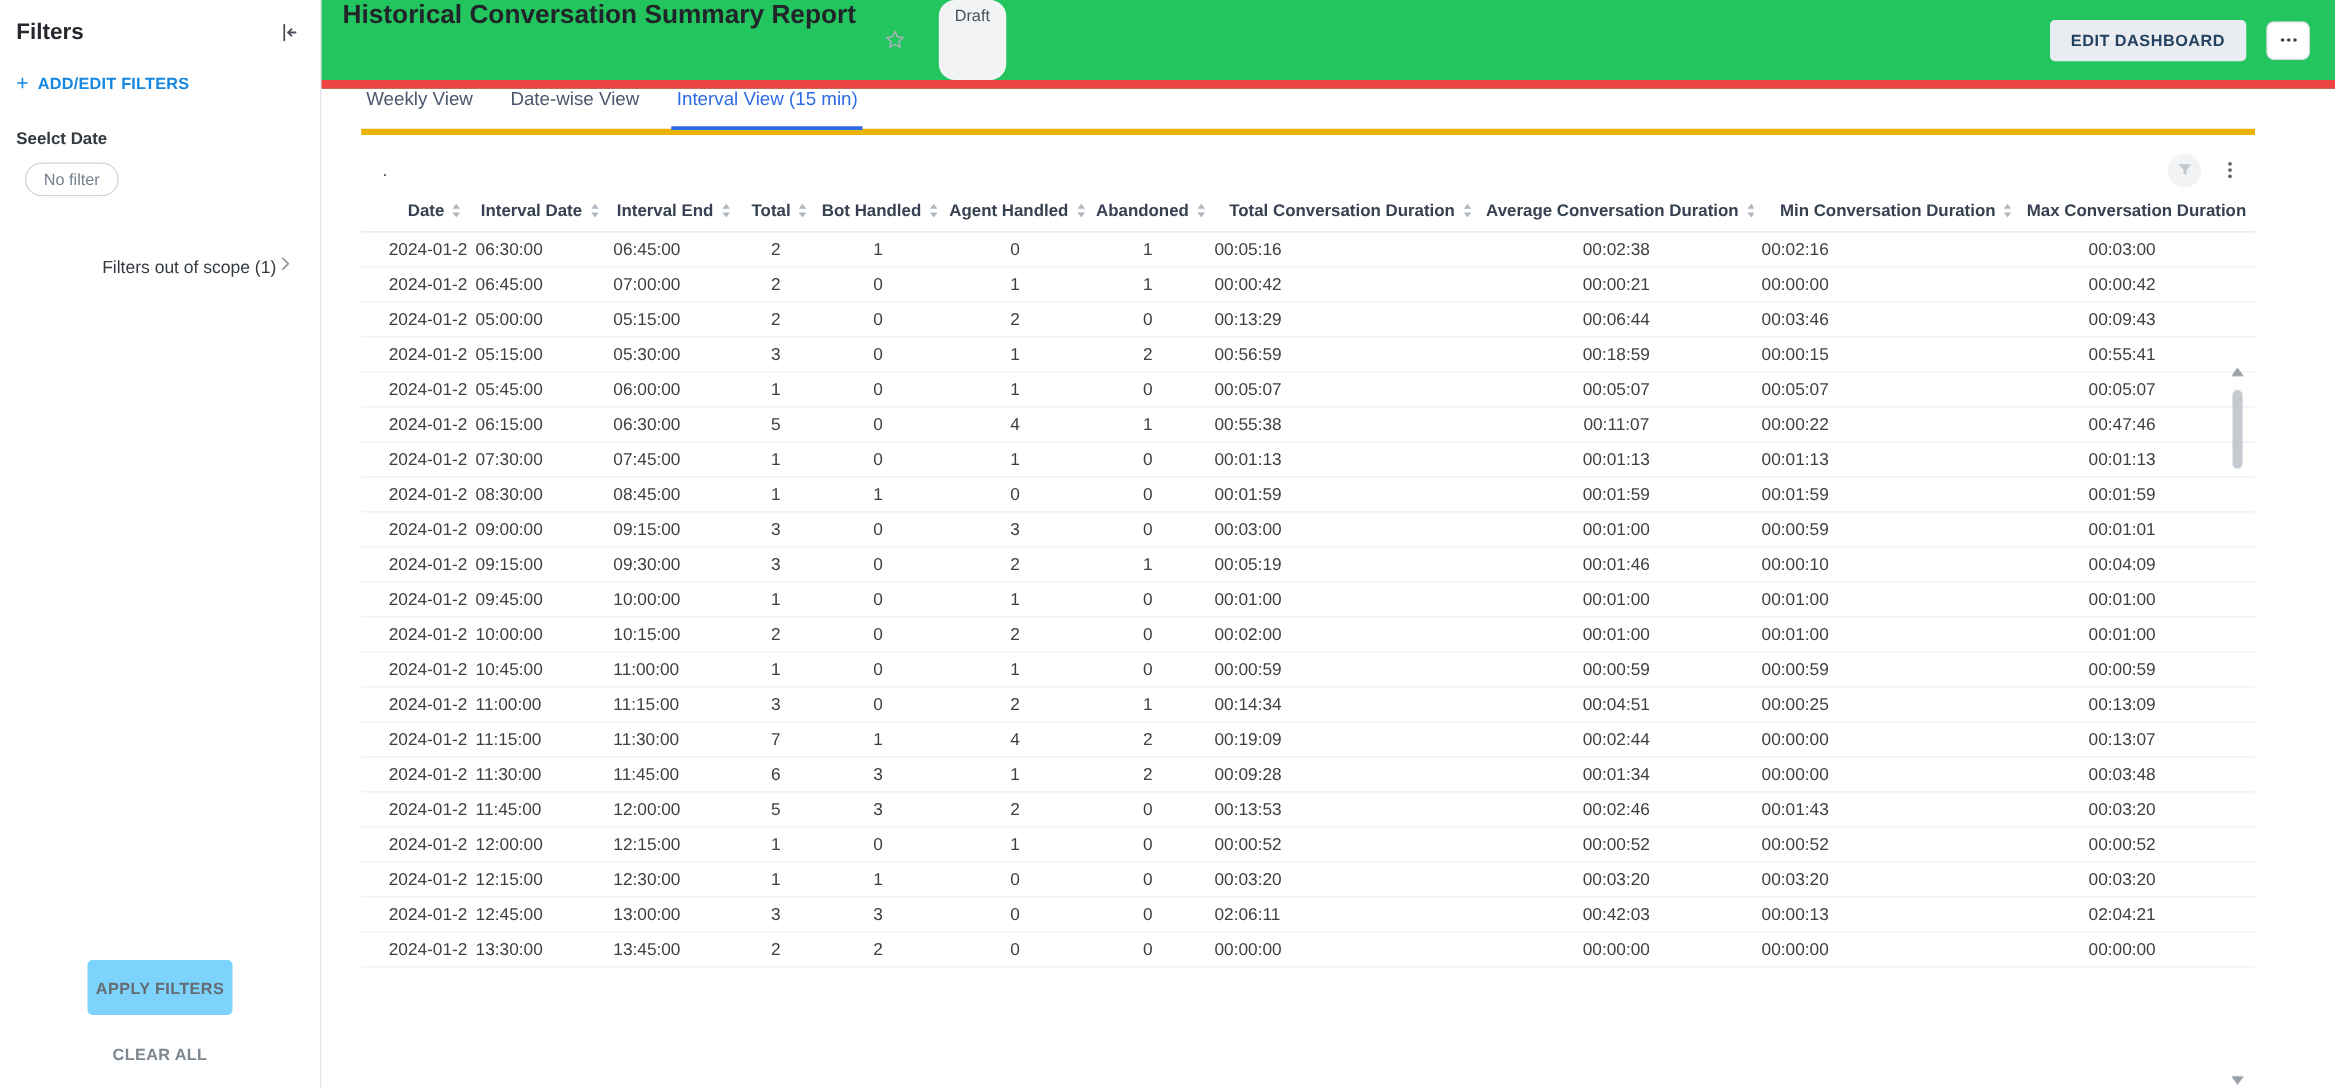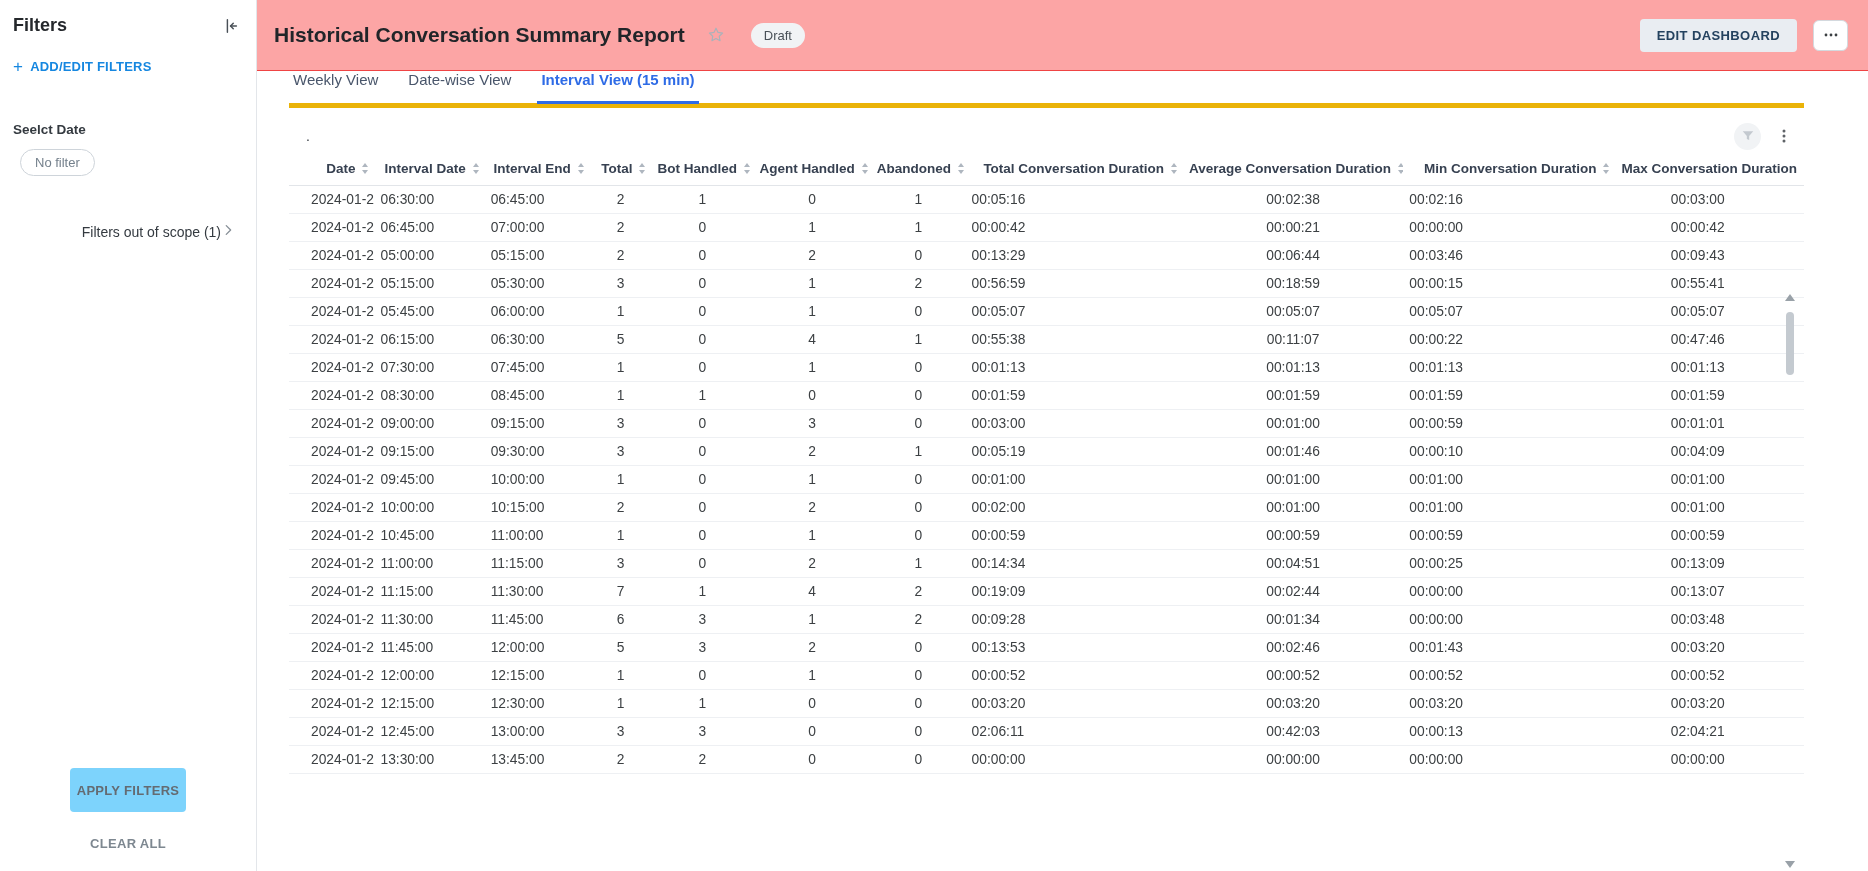--- a/index.html
+++ b/index.html
@@ -6,41 +6,41 @@
   html,body{width:1868px;height:871px;overflow:hidden}
   body{font-family:"Liberation Sans",sans-serif;background:#fff;display:flex;color:#343a40}
 
   
   aside{flex:0 0 257px;width:257px;height:100%;background:#fff;border-right:1px solid #e3e6ea;position:relative;padding:15px 16px 0 13px}
   .sb-head{display:flex;justify-content:space-between;align-items:center}
   .sb-title{font-size:18px;font-weight:700;color:#25282c}
   .collapse{cursor:pointer;display:flex;align-items:center}
   .addedit{display:flex;align-items:center;gap:7px;color:var(--link,#1687e0);font-size:13px;font-weight:700;margin-top:22px;letter-spacing:.2px;cursor:pointer}
   .plus{font-size:17px;font-weight:400;line-height:1}
-  .sb-label{margin-top:47px;font-size:13.5px;font-weight:700;color:#343a40}
+  .sb-label{margin-top:28px;font-size:13.5px;font-weight:700;color:#343a40}
   .chip{display:inline-block;margin-top:12px;margin-left:7px;padding:5px 14px;border:1px solid #ced4da;border-radius:15px;font-size:13px;color:#74808c;cursor:pointer}
   .scope-row{margin-top:47px;display:flex;justify-content:flex-end;align-items:center;font-size:14px;color:#343a40;padding-right:5px;cursor:pointer}
   .apply{position:absolute;left:50%;transform:translateX(-50%);bottom:59px;width:116px;height:44px;background:#7dd3fc;border:none;border-radius:4px;font-family:"Liberation Sans",sans-serif;font-size:13px;font-weight:700;color:#646b72;letter-spacing:.3px;cursor:pointer}
   .clearall{position:absolute;left:50%;transform:translateX(-50%);bottom:20px;background:none;border:none;font-family:"Liberation Sans",sans-serif;font-size:13px;font-weight:700;color:#7d8790;letter-spacing:.3px;cursor:pointer}
 
   
   main{flex:1;min-width:0;height:100%;display:flex;flex-direction:column;background:#fff}
-  .topbar{flex:0 0 71px;height:71px;display:flex;align-items:center;padding:0 20px 0 17px;border-bottom:1px solid #ef4444;background:#fca5a5}
+  .topbar{flex:0 0 71px;height:71px;display:flex;padding:0 20px 0 17px;border-bottom:7px solid #ef4444;background:#22c55e}
   .title{font-size:21px;font-weight:700;color:#212529;white-space:nowrap}
   .star{margin-left:22px;display:flex;align-items:center;cursor:pointer}
   .badge{margin-left:26px;background:#f1f3f5;border-radius:13px;padding:5px 13px;font-size:13px;color:#495057}
   .topbar-right{margin-left:auto;display:flex;align-items:center;gap:16px}
   .editbtn{background:#e9edf2;color:#24425f;border:none;border-radius:4px;padding:9px 17px;font-family:"Liberation Sans",sans-serif;font-size:13px;font-weight:700;letter-spacing:.4px;cursor:pointer;white-space:nowrap}
   .morebtn{width:35px;height:31px;border:1px solid #d4d9de;border-radius:6px;background:#fff;display:flex;align-items:center;justify-content:center;cursor:pointer}
 
   .content{flex:1;padding:0 64px 0 32px;position:relative;min-height:0}
   .desc{margin-top:39px;font-size:15px;font-weight:700;color:#343a40}
   .tabbar{display:flex;gap:22px;border-bottom:5px solid #eab308}
   .tab{padding:0 4px 13px;font-size:15px;color:#49566b;cursor:pointer;margin-bottom:-1px;border-bottom:3px solid transparent;white-space:nowrap}
-  .tab.active{color:var(--accent,#2e6be6);border-bottom-color:var(--accent,#2e6be6);font-weight:700}
+  .tab.active{color:var(--accent,#2e6be6);border-bottom-color:var(--accent,#2e6be6);font-weight:400}
 
   .widget{margin-top:12px;position:relative}
   .widget-toolbar{display:flex;align-items:center;height:32px;padding-left:17px}
   .widget-title{font-size:14px;color:#343a40}
   .toolbar-icons{margin-left:auto;display:flex;align-items:center;gap:15px;padding-right:12px}
   .funnel{width:27px;height:27px;border-radius:50%;background:#f1f3f5;display:flex;align-items:center;justify-content:center;cursor:pointer}
   .kebab{display:flex;align-items:center;cursor:pointer}
 
   table{width:100%;border-collapse:collapse;table-layout:fixed}
   th{font-size:13.5px;font-weight:700;color:#374151;text-align:right;padding:8px 6px 9px;border-bottom:1px solid #e2e5e9;white-space:nowrap;overflow:hidden;cursor:pointer}

